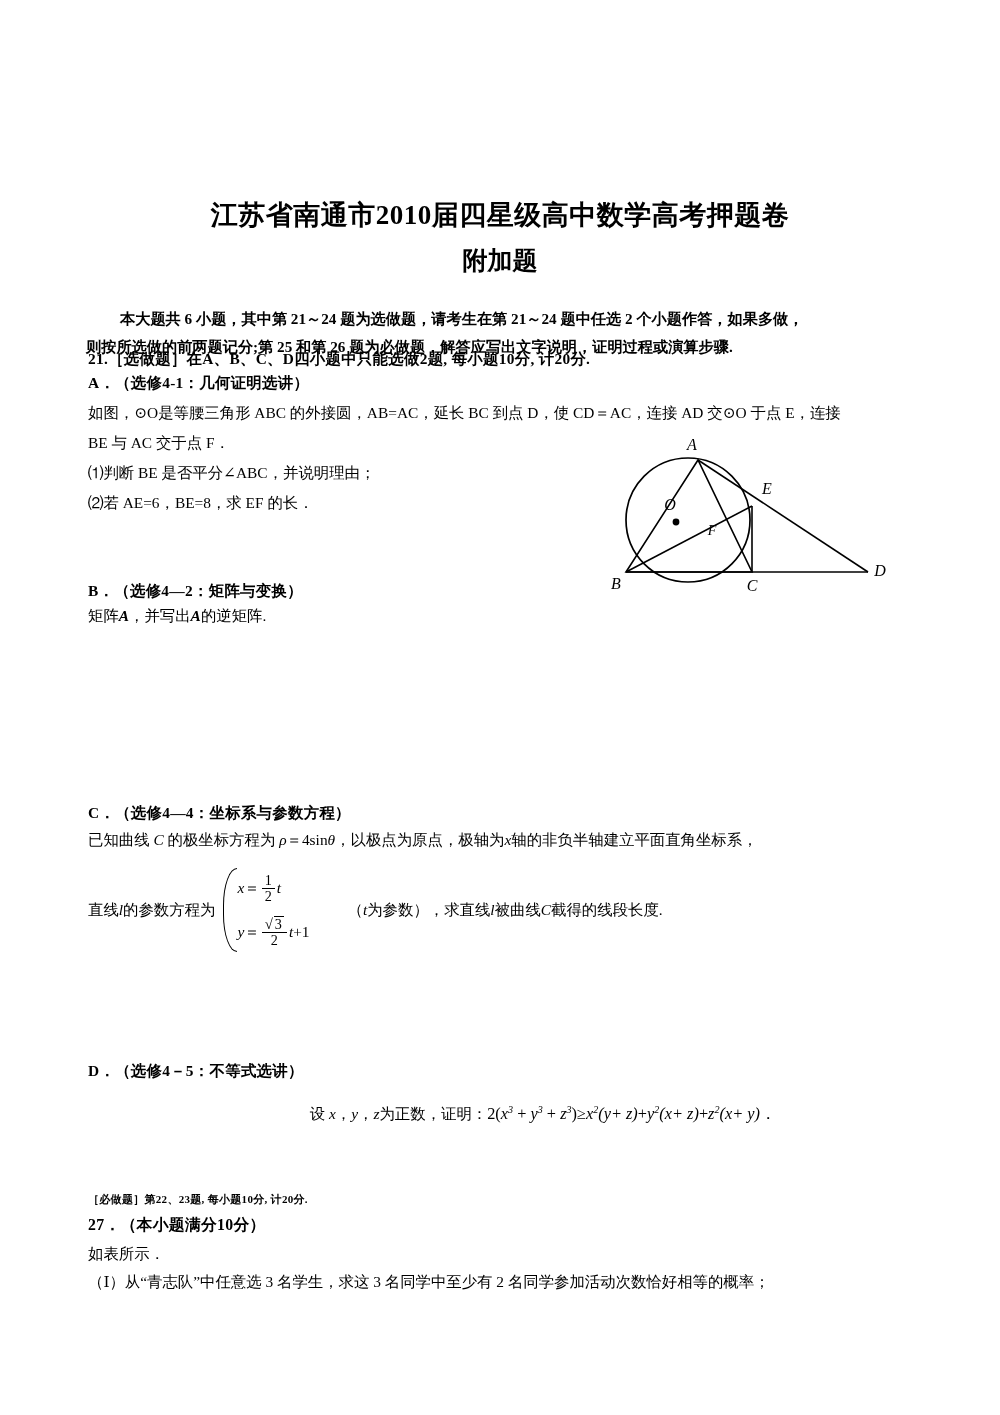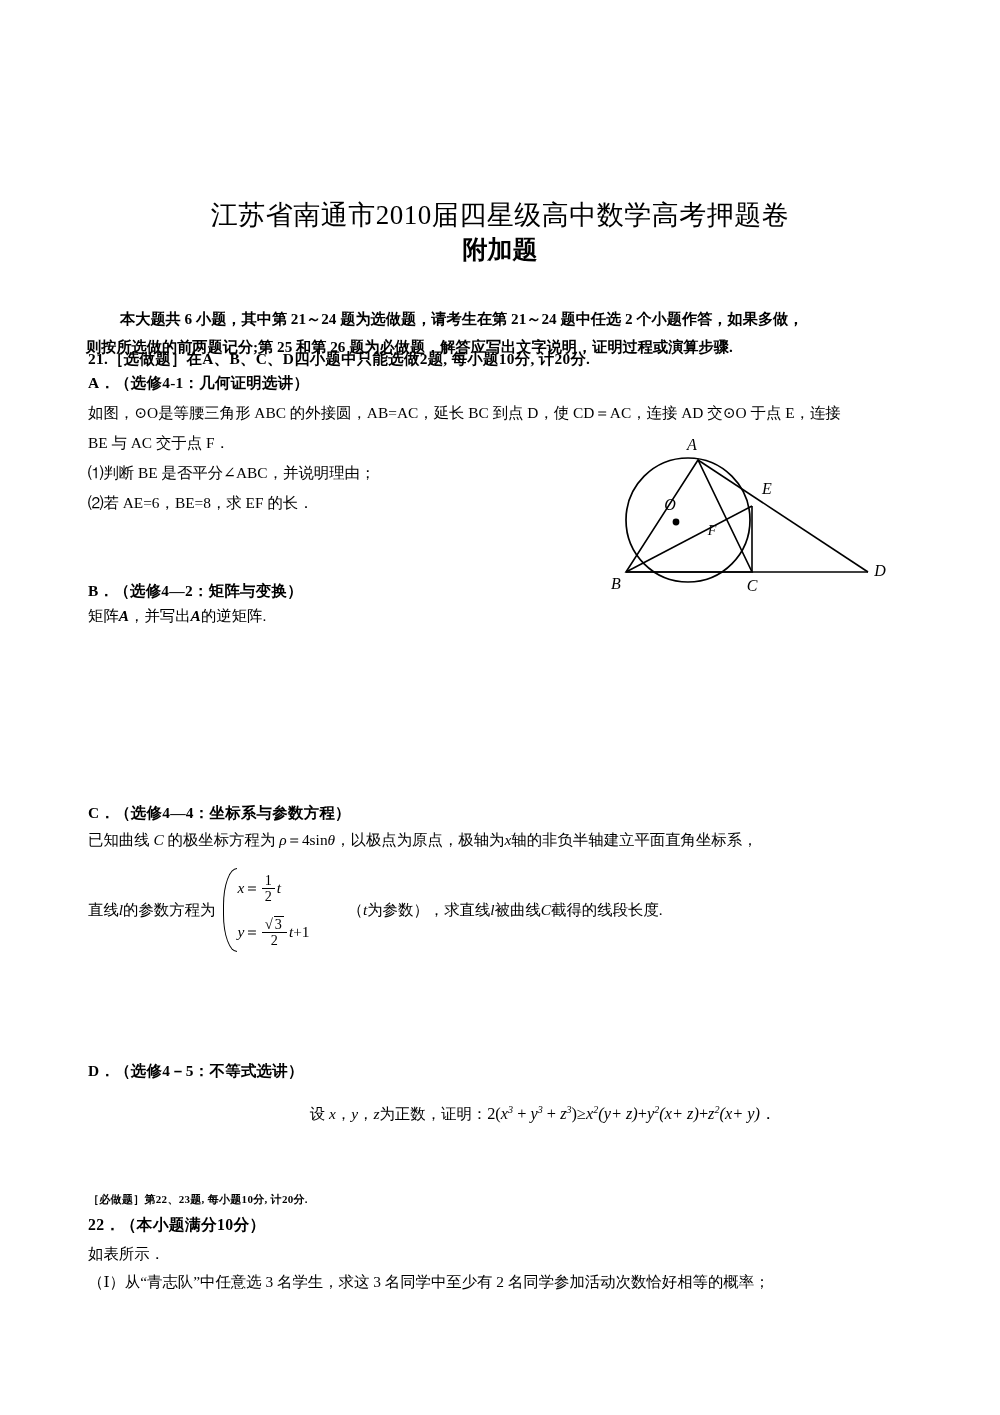--- a/index.html
+++ b/index.html
@@ -24,32 +24,32 @@
   }
   .title-block {
     position: absolute;
     left: 0;
     top: 198px;
     width: 1000px;
     text-align: center;
   }
   .doc-title {
     font-family: "Liberation Serif", "DejaVu Serif", serif;
-    font-weight: normal;
+    font-weight: bold;
     font-size: 27px;
     letter-spacing: 0.5px;
     line-height: 34px;
     white-space: nowrap;
   }
   .doc-subtitle {
     font-family: "Liberation Serif", "DejaVu Serif", serif;
     font-weight: bold;
     font-size: 25px;
     line-height: 30px;
-    margin-top: 3px;
+    margin-top: 14px;
   }
   .intro {
     position: absolute;
     left: 86px;
     top: 278px;
     width: 880px;
     font-weight: bold;
     font-size: 15.2px;
     line-height: 28px;
     text-align: justify;
@@ -235,21 +235,21 @@
       <span>设</span>
       <span class="mi">x</span><span>，</span><span class="mi">y</span><span>，</span><span class="mi">z</span><span>为正数，证明：</span><span class="mn" style="font-size:1.06em;"><span class="mn">2</span><span>(</span><span class="mi">x</span><sup class="ex">3</sup><span> + </span><span class="mi">y</span><sup class="ex">3</sup><span> + </span><span class="mi">z</span><sup class="ex">3</sup><span>)</span><span>≥</span><span class="mi">x</span><sup class="ex">2</sup><span class="mi">(y+ z)</span><span>+</span><span class="mi">y</span><sup class="ex">2</sup><span class="mi">(x+ z)</span><span>+</span><span class="mi">z</span><sup class="ex">2</sup><span class="mi">(x+ y)</span><span>．</span></span>
     </div>
   </div>
 
   <div class="sec" style="top:1186px;">
     <div class="hdr" style="font-size:11px;">［必做题］第22、23题, 每小题10分, 计20分.</div>
   </div>
 
   <div class="sec" style="top:1212px;">
-    <div class="hdr" style="font-size:15.8px;">22．（本小题满分10分）</div>
+    <div class="hdr" style="font-size:15.8px;">27．（本小题满分10分）</div>
   </div>
 
   <div class="sec" style="top:1240px;">
     <div class="bodytext" style="line-height:28px;">如表所示．</div>
     <div class="bodytext" style="line-height:28px;">（Ⅰ）从“青志队”中任意选 3 名学生，求这 3 名同学中至少有 2 名同学参加活动次数恰好相等的概率；</div>
   </div>
 
 </div>
 
 </body></html>

